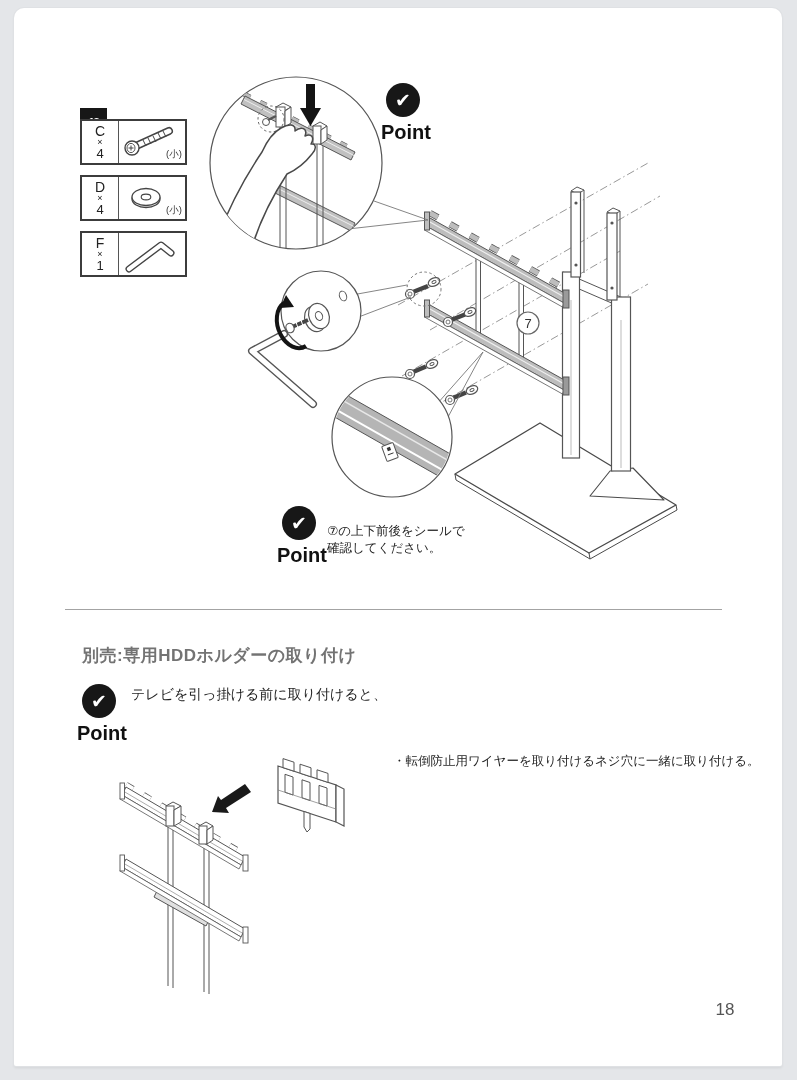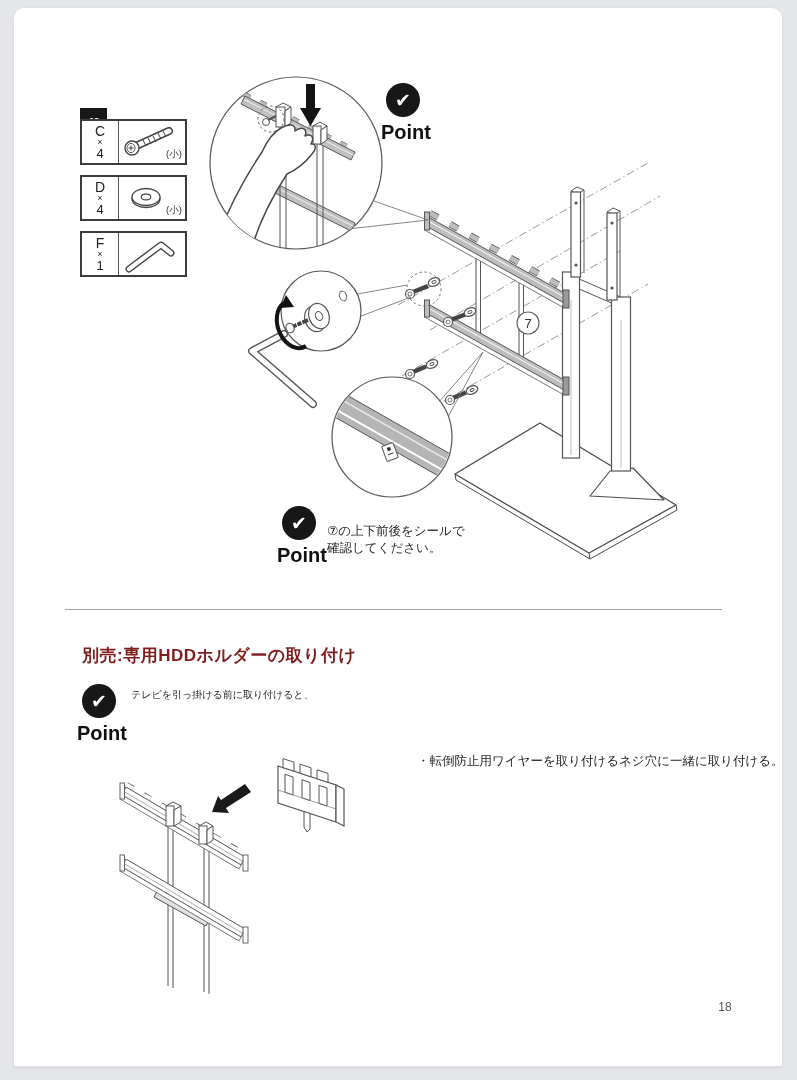--- a/index.html
+++ b/index.html
@@ -13,25 +13,25 @@
   .part-left{width:38px;border-right:1.5px solid #555;display:flex;flex-direction:column;align-items:center;justify-content:center;color:#222;}
   .part-letter{font-size:14px;line-height:13px;}
   .part-times{font-size:9px;line-height:9px;}
   .part-qty{font-size:13px;line-height:13px;}
   .part-right{position:relative;flex:1;}
   .part-note{position:absolute;font-size:9.5px;color:#333;}
   .pt-circle{width:34px;height:34px;border-radius:50%;background:#171717;color:#fff;
              display:flex;align-items:center;justify-content:center;font-size:19px;font-weight:bold;}
   .pt-label{font-size:20px;font-weight:bold;color:#111;text-align:center;width:44px;}
   .pt-text{font-size:12.5px;color:#1f1f1f;line-height:17px;white-space:nowrap;}
-  .pt-text3{font-size:10px;color:#1f1f1f;line-height:25px;white-space:nowrap;}
+  .pt-text3{font-size:14px;color:#1f1f1f;line-height:25px;white-space:nowrap;}
   .divider{width:657px;border-top:1.5px solid #a3a3a3;}
-  .hdd-heading{font-size:17px;font-weight:bold;color:#7f1d1d;letter-spacing:0.5px;white-space:nowrap;}
-  .bullets{font-size:12.5px;color:#1f1f1f;line-height:26px;white-space:nowrap;margin-left:24px;}
-  .page-num{font-size:12px;color:#555;}
+  .hdd-heading{font-size:17px;font-weight:bold;color:#737373;letter-spacing:0.5px;white-space:nowrap;}
+  .bullets{font-size:12.5px;color:#1f1f1f;line-height:26px;white-space:nowrap;}
+  .page-num{font-size:17px;color:#555;}
   svg{display:block;}
 </style>
 </head>
 <body>
 
 <div class="stage">
   <div class="sheet"></div>
 
   <div class="abs step-badge" style="left:80px;top:84px;">
     <span>13</span>

